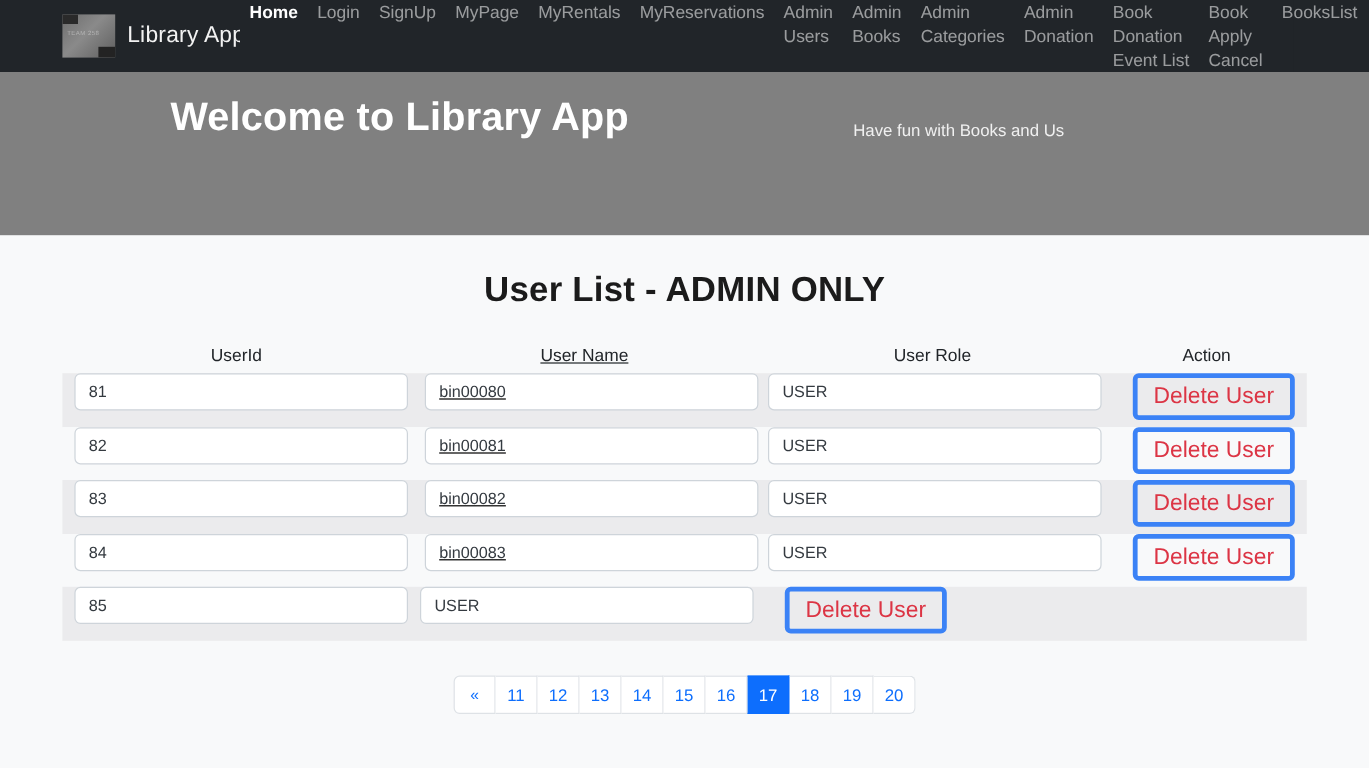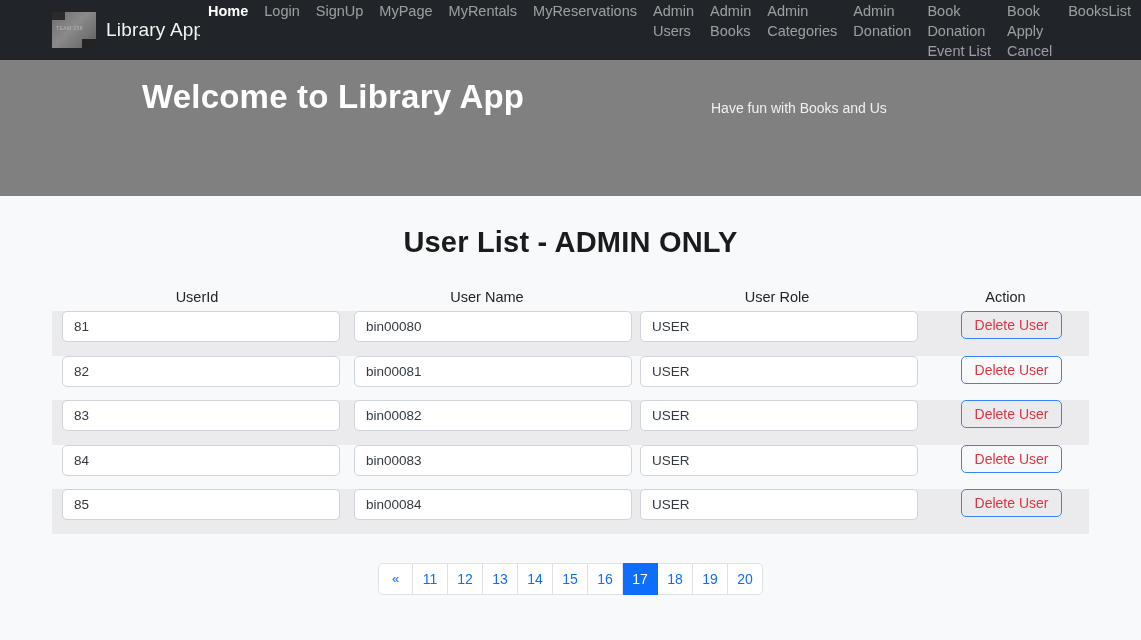--- a/index.html
+++ b/index.html
@@ -139,21 +139,21 @@
     display: flex;
     align-items: center;
     height: 28px;
   }
   .th {
     font-size: 14.5px;
     color: #212529;
     text-align: center;
   }
   .col-id    { width: 290px; flex: 0 0 290px; }
-  .col-name  { width: 290px; flex: 0 0 290px; }
+  .col-name  { width: 290px; flex: 0 0 290px; text-decoration: underline; }
   .col-role  { width: 290px; flex: 0 0 290px; }
   .col-act   { width: 167px; flex: 0 0 167px; }
 
   .trow {
     display: flex;
     align-items: flex-start;
     height: 44.5px;
     padding: 0 6px;
   }
   .trow.odd  { background: #ebebed; }
@@ -175,25 +175,25 @@
     display: flex;
     align-items: center;
     font-family: "Liberation Sans", sans-serif;
     width: 100%;
   }
   .cell.col-id .field   { width: 278px; margin-left: 4px; }
   .cell.col-name .field { width: 278px; margin-left: 6px; }
   .cell.col-role .field { width: 278px; margin-left: 2px; }
 
   .btn-delete {
-    border: 1px solid #3b82f6;
+    border: 4px solid #3b82f6;
     color: #dc3545;
     background: transparent;
     border-radius: 5px;
-    font-size: 14px;
+    font-size: 19px;
     padding: 6px 13px;
     cursor: pointer;
     font-family: "Liberation Sans", sans-serif;
     line-height: 1;
   }
 
   
   .pagination {
     display: flex;
     justify-content: center;
@@ -340,23 +340,20 @@
         </div>
       <div class="cell col-act">
           <button class="btn-delete">Delete User</button>
         </div>
     </div>
 
     <div class="trow odd">
       <div class="cell col-id">
           <div class="field">85</div>
         </div>
-      <div class="cell col-name">
-          <div class="field">bin00084</div>
-        </div>
       <div class="cell col-role">
           <div class="field">USER</div>
         </div>
       <div class="cell col-act">
           <button class="btn-delete">Delete User</button>
         </div>
     </div>
   </div>
 
   <div class="pagination">

